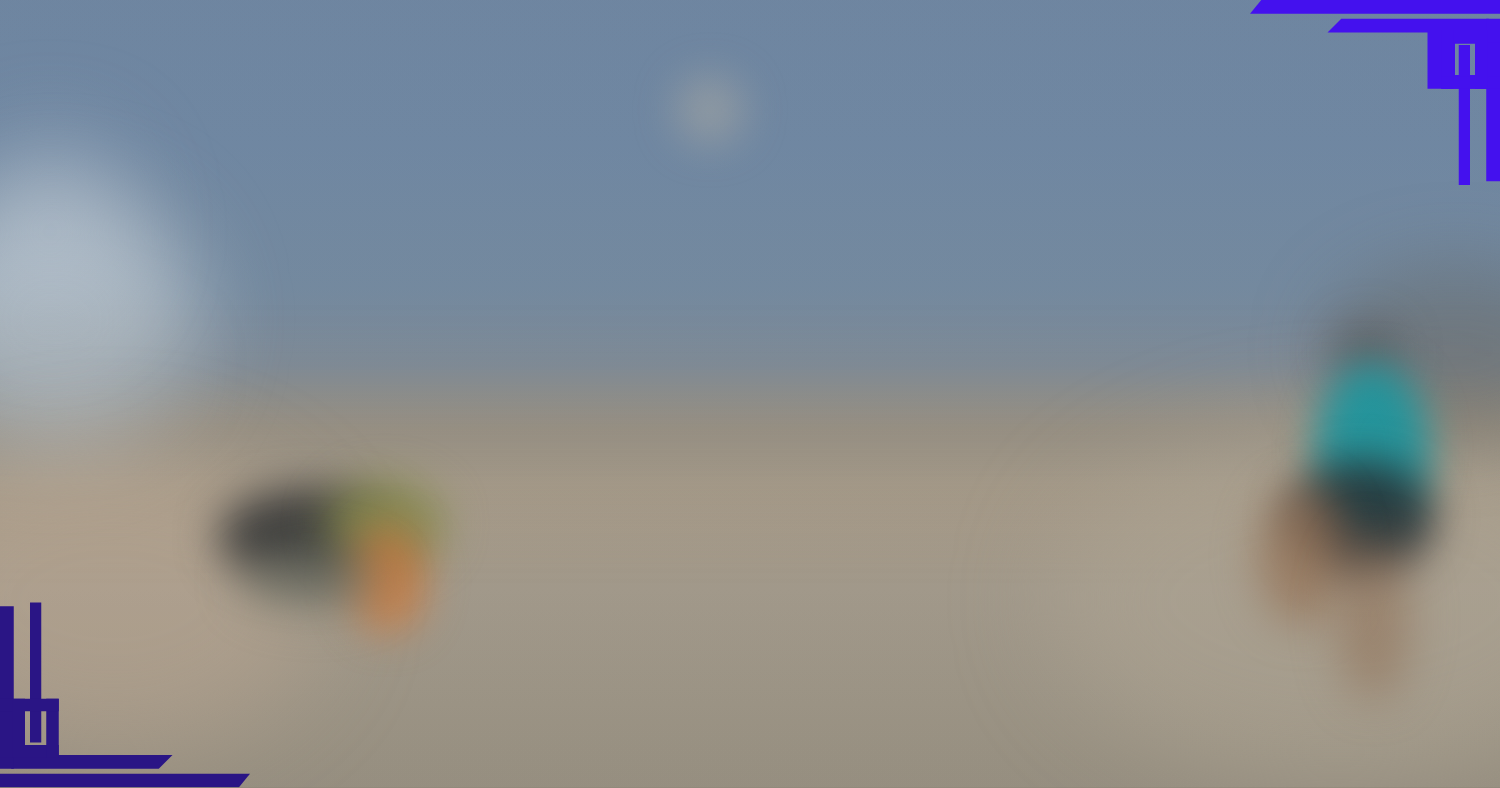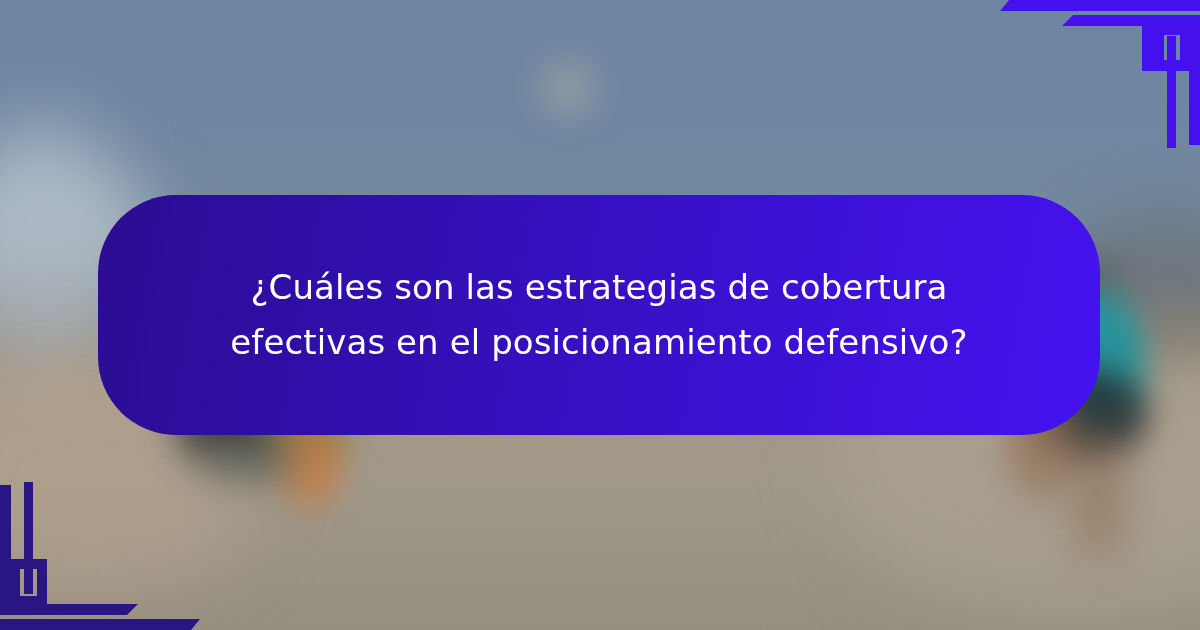--- a/index.html
+++ b/index.html
@@ -215,17 +215,14 @@
       <polygon points="78,15 196,15 196,26 67,26"></polygon>
       <rect x="194" y="15" width="11" height="130"></rect>
       <rect x="172" y="36" width="9" height="112"></rect>
       <rect x="158" y="24" width="47" height="10"></rect>
       <rect x="158" y="24" width="10" height="47"></rect>
       <rect x="158" y="61" width="47" height="10"></rect>
       <rect x="185" y="24" width="10" height="47"></rect>
     </g>
   </svg>
 
-  <div class="question-card">
-    <div class="question-text">¿Cuáles son las estrategias de cobertura efectivas en el posicionamiento defensivo?</div>
-  </div>
 
 </div>
 
 </body></html>

